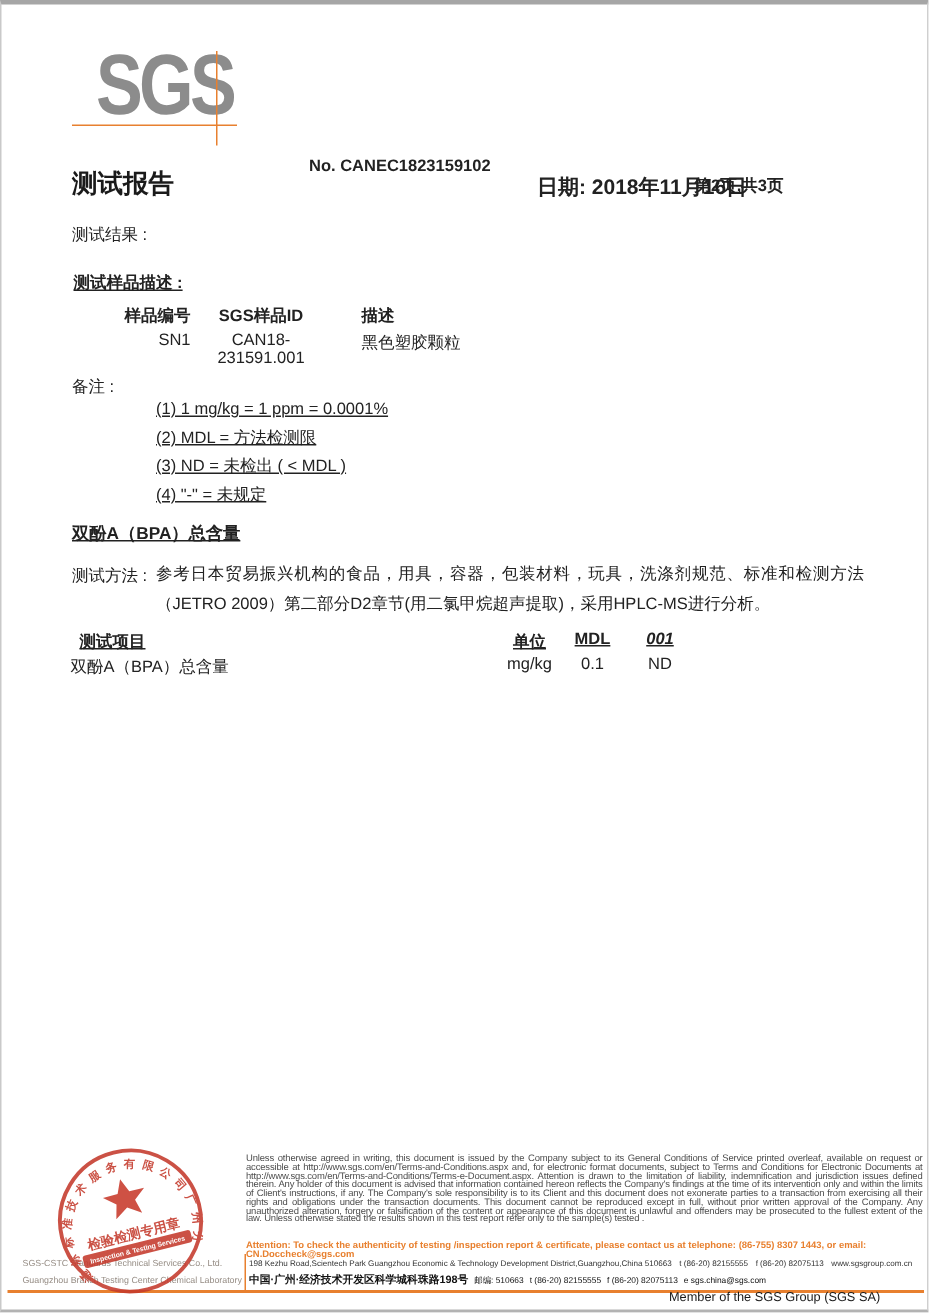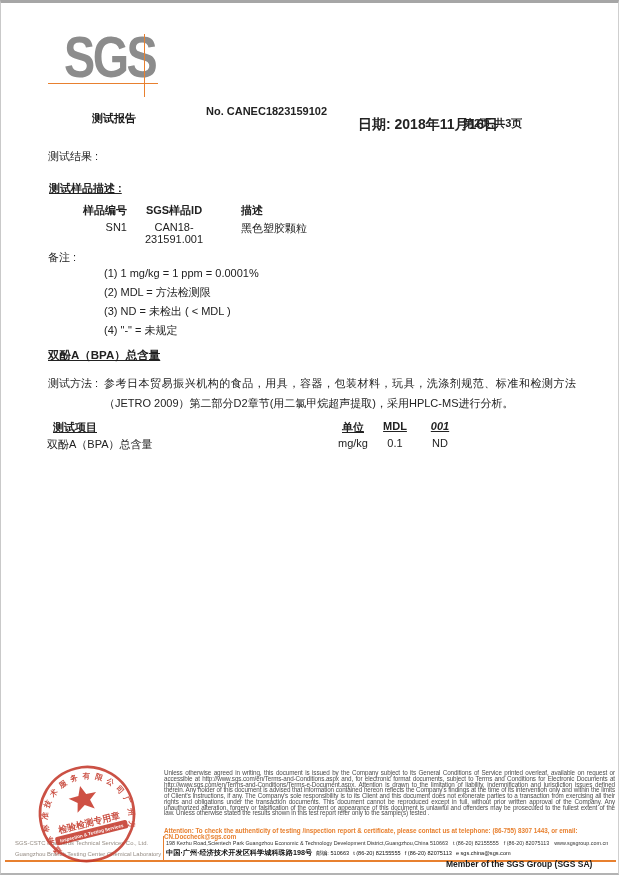--- a/index.html
+++ b/index.html
@@ -10,38 +10,38 @@
     border-right:1px solid #cfcfcf;border-bottom:2px solid #b3b3b3;
     font-family:"Liberation Sans", sans-serif;color:#222;
   }
   .abs{position:absolute;}
   
   .logo-text{left:63px;top:30px;font-size:57px;line-height:48px;font-weight:bold;
     color:#8c8c8c;letter-spacing:-3px;transform:scaleX(0.82);transform-origin:left top;}
   .logo-hline{left:47px;top:80px;width:110px;height:1px;background:#e8802f;}
   .logo-vline{left:143px;top:31px;width:1px;height:63px;background:#e8802f;}
   
-  .doc-title{left:47px;top:108px;font-size:11px;font-weight:bold;color:#1a1a1a;margin-left:44px;}
+  .doc-title{left:47px;top:108px;font-size:17px;font-weight:bold;color:#1a1a1a;}
   .report-no{left:205px;top:102px;font-size:11px;font-weight:bold;}
   .report-date{left:357px;top:113px;font-size:14px;font-weight:bold;}
   .page-info{left:462px;top:113px;font-size:11px;font-weight:bold;}
   .t11{font-size:11px;color:#222;}
   .bold{font-weight:bold;}
   .u{text-decoration:underline;}
   .it{font-style:italic;}
   
   .results-label{left:47px;top:146px;}
   .sample-heading{left:48px;top:178px;}
   .col-sn{left:56px;width:70px;text-align:right;}
   .col-id{left:128px;width:90px;text-align:center;}
   .col-desc{left:240px;}
   .row-h{top:200px;}
   .row-v{top:218px;}
   .remarks-label{left:47px;top:247px;}
-  .notes{left:103px;top:264px;width:420px;}
+  .notes{left:103px;top:264px;width:420px;text-decoration:underline;}
   .notes div{height:19px;line-height:13px;}
   .bpa-heading{left:47px;top:345px;font-size:11.5px;}
   .method-label{left:47px;top:373px;}
   .method-text{left:103px;top:371px;width:472px;line-height:19.5px;text-align:justify;}
   .rt-h{top:417px;}
   .rt-v{top:434px;}
   .rt-item-h{left:52px;}
   .rt-item-v{left:46px;}
   .rt-unit{left:337px;width:30px;text-align:center;}
   .rt-mdl{left:379px;width:30px;text-align:center;}
@@ -49,21 +49,21 @@
   
   .legal{left:163px;top:767px;width:451px;font-size:6.3px;line-height:5.75px;
     color:#4d4d4d;text-align:justify;letter-spacing:-0.1px;}
   .attention{left:163px;top:825px;width:451px;font-size:6.3px;line-height:5.75px;
     color:#e8802f;font-weight:bold;}
   .addr1{left:165px;top:837px;width:448px;font-size:5.4px;color:#333;white-space:nowrap;display:flex;gap:5px;}
   .addr2{left:165px;top:845px;width:448px;font-size:5.6px;color:#111;white-space:nowrap;display:flex;gap:4px;align-items:baseline;}
   .addr2 .cn{font-size:7.2px;font-weight:bold;}
   .addr-divider{left:162px;top:833px;width:1px;height:25px;background:#e8802f;}
   .footer-hline{left:4px;top:857px;width:611px;height:2px;background:#e8802f;}
-  .member-line{left:413px;top:856px;font-size:8.5px;font-weight:bold;color:#1a1a1a;padding-left:32px;}
+  .member-line{left:413px;top:856px;font-size:8.5px;font-weight:normal;color:#1a1a1a;padding-left:32px;}
   .company1{left:14px;top:837px;font-size:5.9px;color:#968d85;}
   .company2{left:14px;top:848px;font-size:5.9px;color:#968d85;}
   .stamp{left:26px;top:759px;width:120px;height:104px;}
 </style>
 </head>
 <body>
 
 <div class="page">
 
   <div class="abs logo-text">SGS</div>

